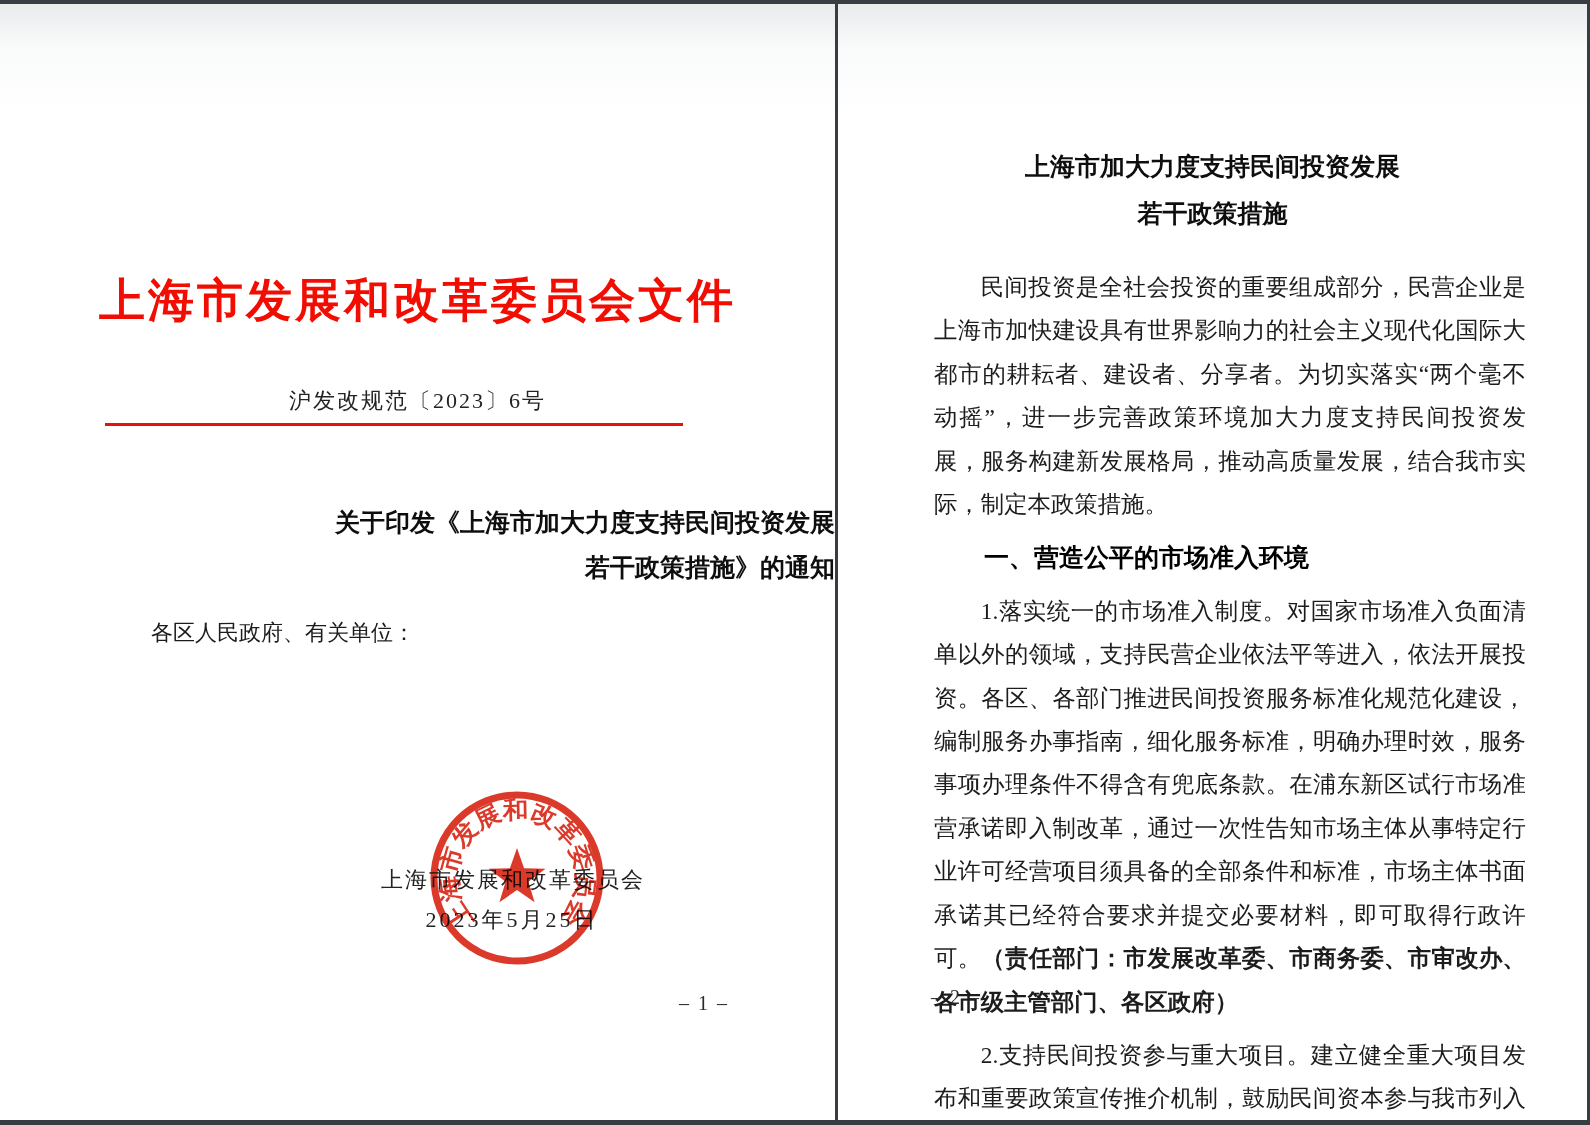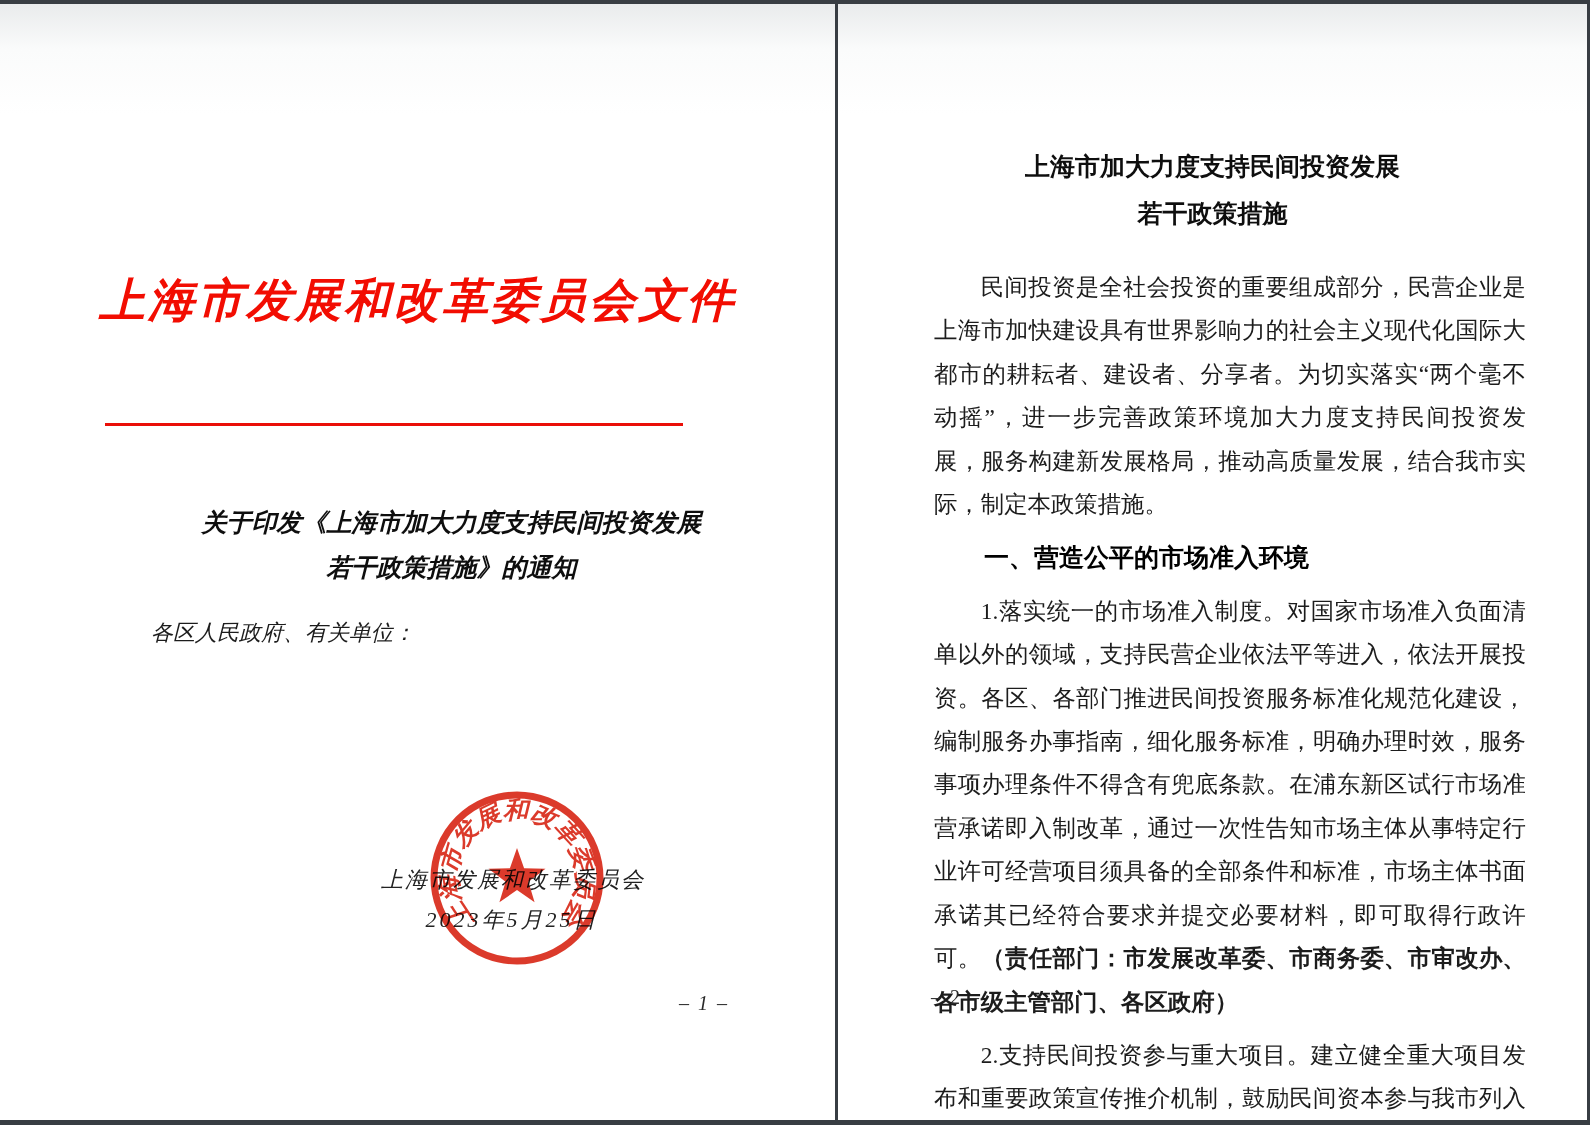--- a/index.html
+++ b/index.html
@@ -7,42 +7,42 @@
     width:1590px;height:1125px;overflow:hidden;
     background:#383d43;
     font-family:"Liberation Serif","DejaVu Serif",serif;
     color:#1a1a1a;
   }
   .frame{display:flex;padding:4px 0 5px 0;}
   .page{
     position:relative;height:1116px;
     background:linear-gradient(180deg,#e9ebec 0px,#fafbfb 45px,#ffffff 110px);
   }
-  .page-left{width:933px;font-style:italic;}
+  .page-left{width:933px;}
   .page-right{width:837px;}
   .divider{width:3px;height:1116px;background:#383d43;flex:none;}
   .edge{width:3px;height:1116px;background:#383d43;flex:none;}
 
   
   .p1-agency{
     position:absolute;top:266px;left:0;width:100%;
     text-align:center;font-size:46px;font-weight:bold;
     color:#f20d02;letter-spacing:3px;white-space:nowrap;
   }
   .p1-docnum{
     position:absolute;top:382px;left:0;width:100%;
     text-align:center;font-size:22px;color:#232323;letter-spacing:2px;
   }
   .p1-redline{
     position:absolute;top:419px;left:105px;width:578px;height:3px;
     background:#ea0f08;
   }
   .p1-title{
     position:absolute;top:496px;left:0;width:100%;
-    text-align:center;font-size:25px;font-weight:bold;line-height:45px;color:#0e0e0e;padding-left:34px;
+    text-align:right;font-size:25px;font-weight:bold;line-height:45px;color:#0e0e0e;
   }
   .p1-salutation{
     position:absolute;top:614px;left:105px;font-size:22px;color:#1c1c1c;margin-left:46px;
   }
   .p1-body{
     position:absolute;top:651px;left:105px;width:578px;
     font-size:21px;line-height:43px;text-align:justify;text-indent:2em;color:#1c1c1c;
   }
   .p1-signer{
     position:absolute;top:861px;left:381px;width:262px;
@@ -81,20 +81,21 @@
 </style>
 </head>
 <body>
 
 <div class="frame">
 
   <div class="page page-left">
 
     <div class="p1-agency">上海市发展和改革委员会文件</div>
 
+    <div class="p1-docnum">沪发改规范〔2023〕6号</div>
 
     <div class="p1-redline"></div>
 
     <div class="p1-title">
       <div>关于印发《上海市加大力度支持民间投资发展</div>
       <div>若干政策措施》的通知</div>
     </div>
 
     <div class="p1-salutation">各区人民政府、有关单位：</div>
 

